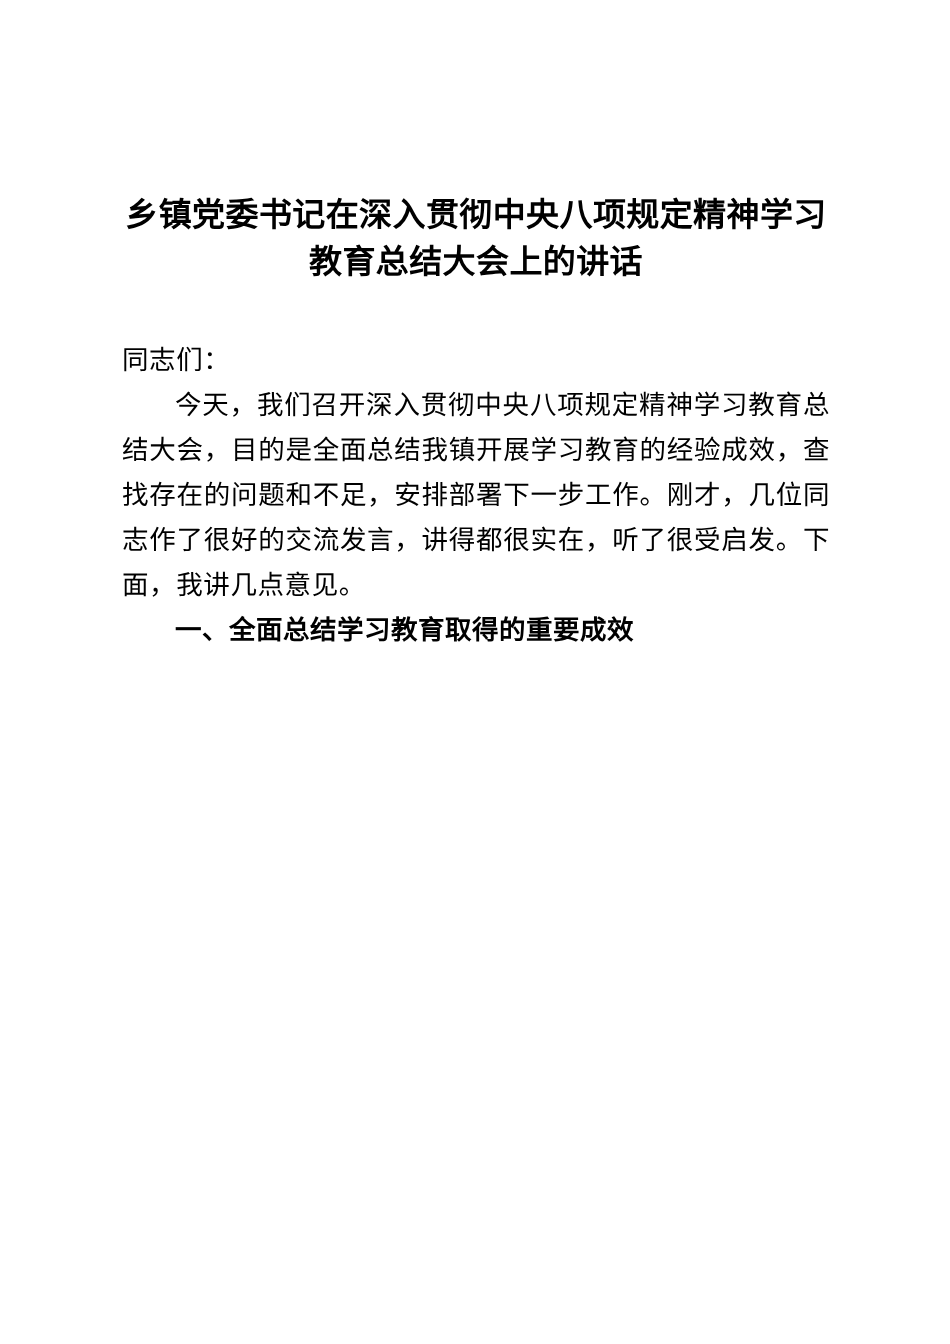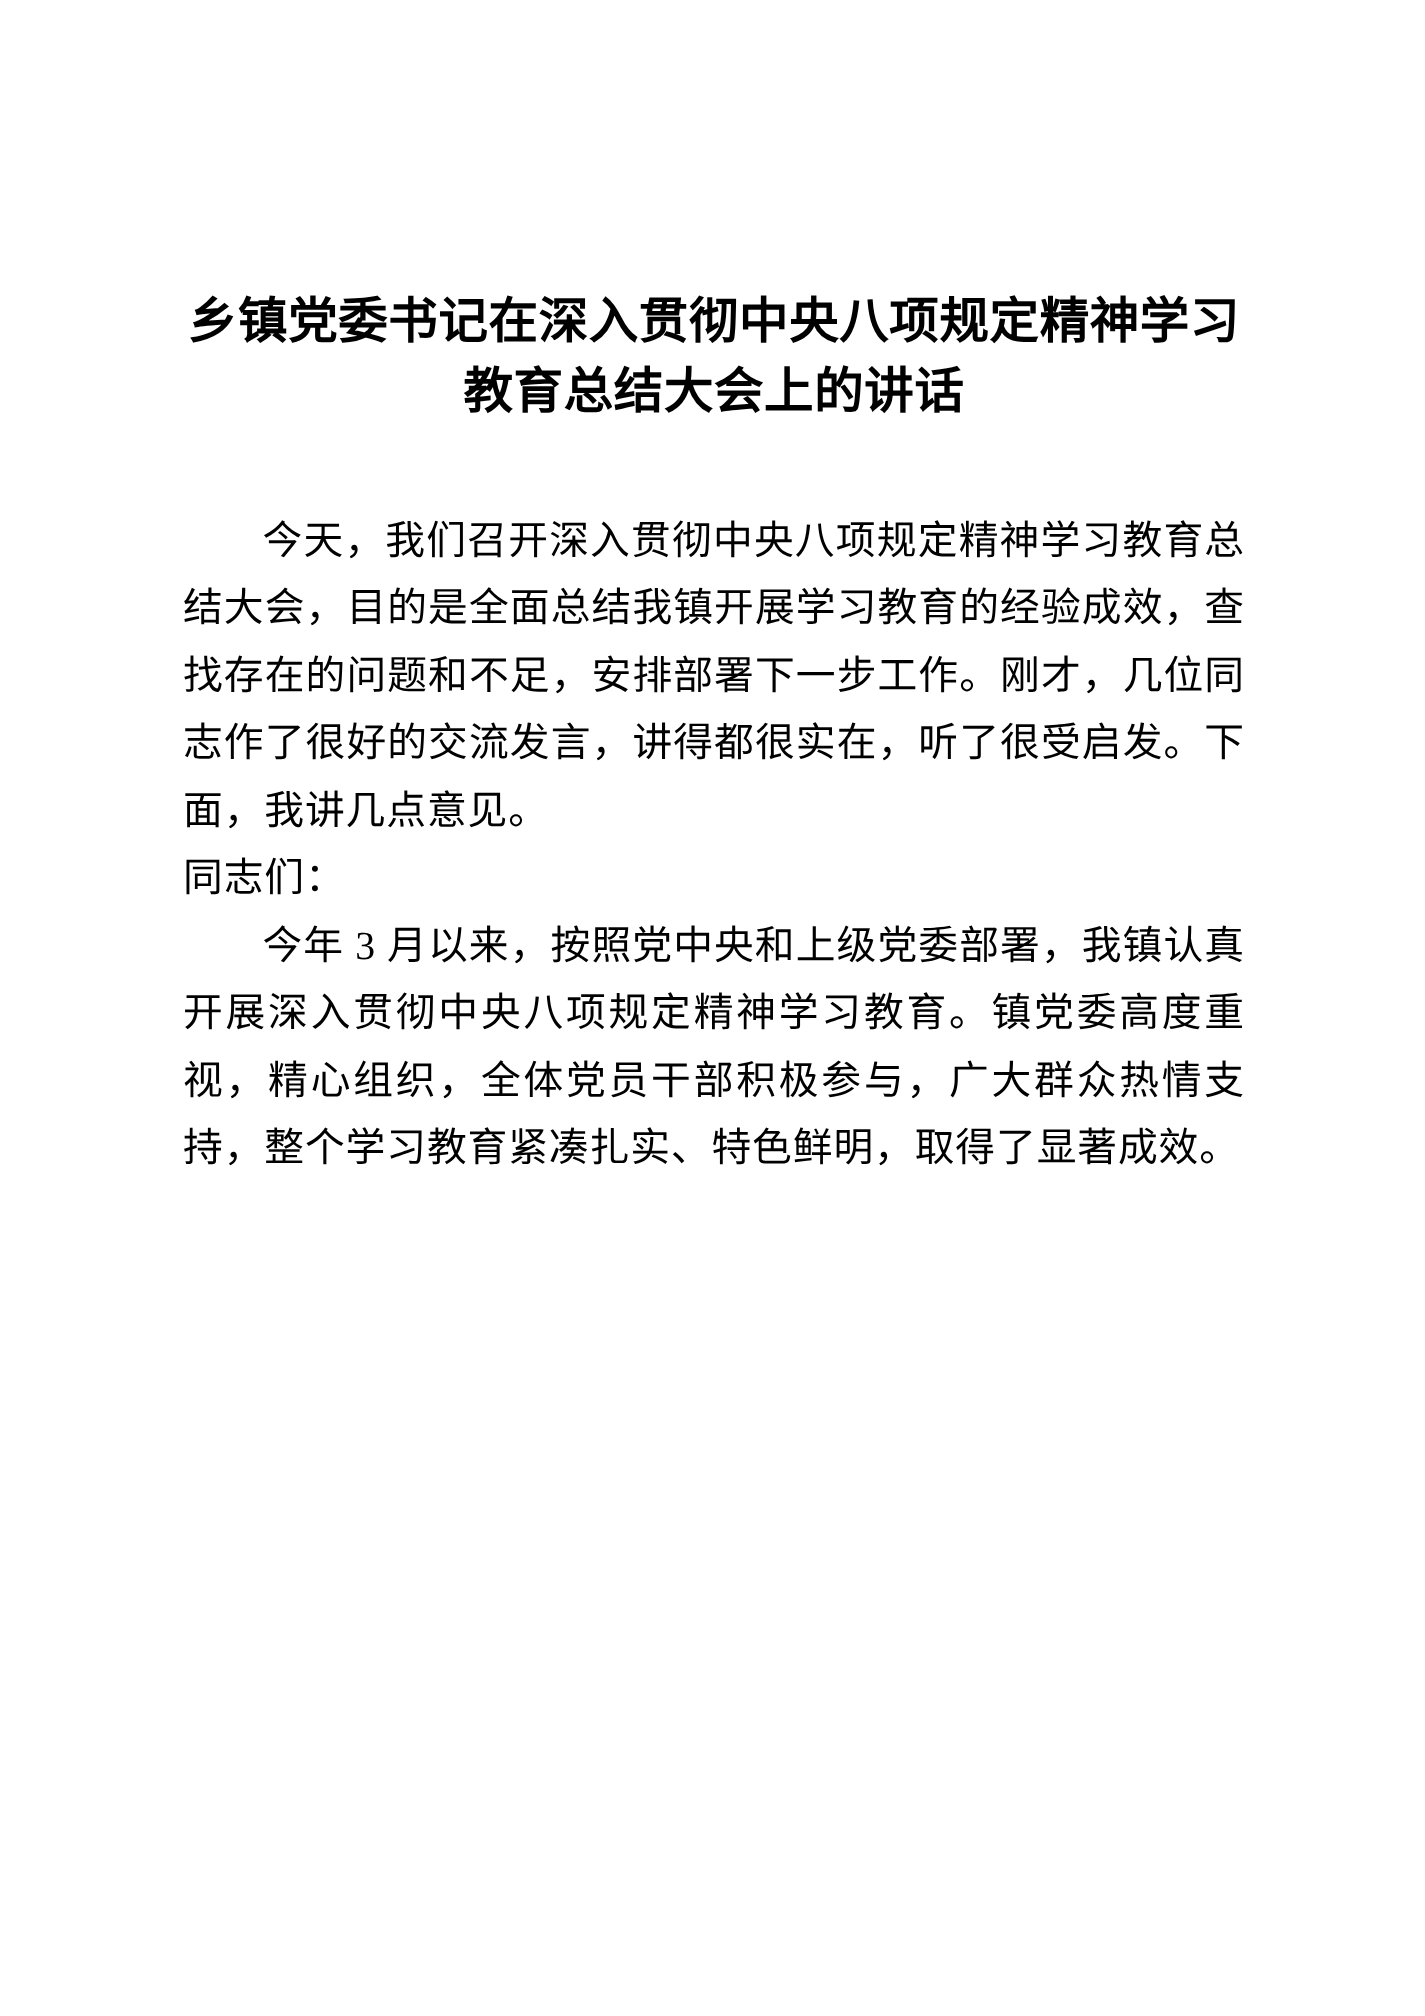--- a/index.html
+++ b/index.html
@@ -85,22 +85,22 @@
   }
 </style>
 </head>
 <body>
 
 <div class="page">
   <div class="content">
 
     <h1 class="doc-title">乡镇党委书记在深入贯彻中央八项规定精神学习教育总结大会上的讲话</h1>
 
+    <p class="para noindent">同志们：</p>
+
     <p class="para indent">今天，我们召开深入贯彻中央八项规定精神学习教育总结大会，目的是全面总结我镇开展学习教育的经验成效，查找存在的问题和不足，安排部署下一步工作。刚才，几位同志作了很好的交流发言，讲得都很实在，听了很受启发。下面，我讲几点意见。</p>
 
-    <p class="para noindent">同志们：</p>
+    <h2 class="section-heading">一、全面总结学习教育取得的重要成效</h2>
 
-
-    <p class="para indent">今年 3 月以来，按照党中央和上级党委部署，我镇认真开展深入贯彻中央八项规定精神学习教育。镇党委高度重视，精心组织，全体党员干部积极参与，广大群众热情支持，整个学习教育紧凑扎实、特色鲜明，取得了显著成效。</p>
 
 
   </div>
 </div>
 
 </body></html>

